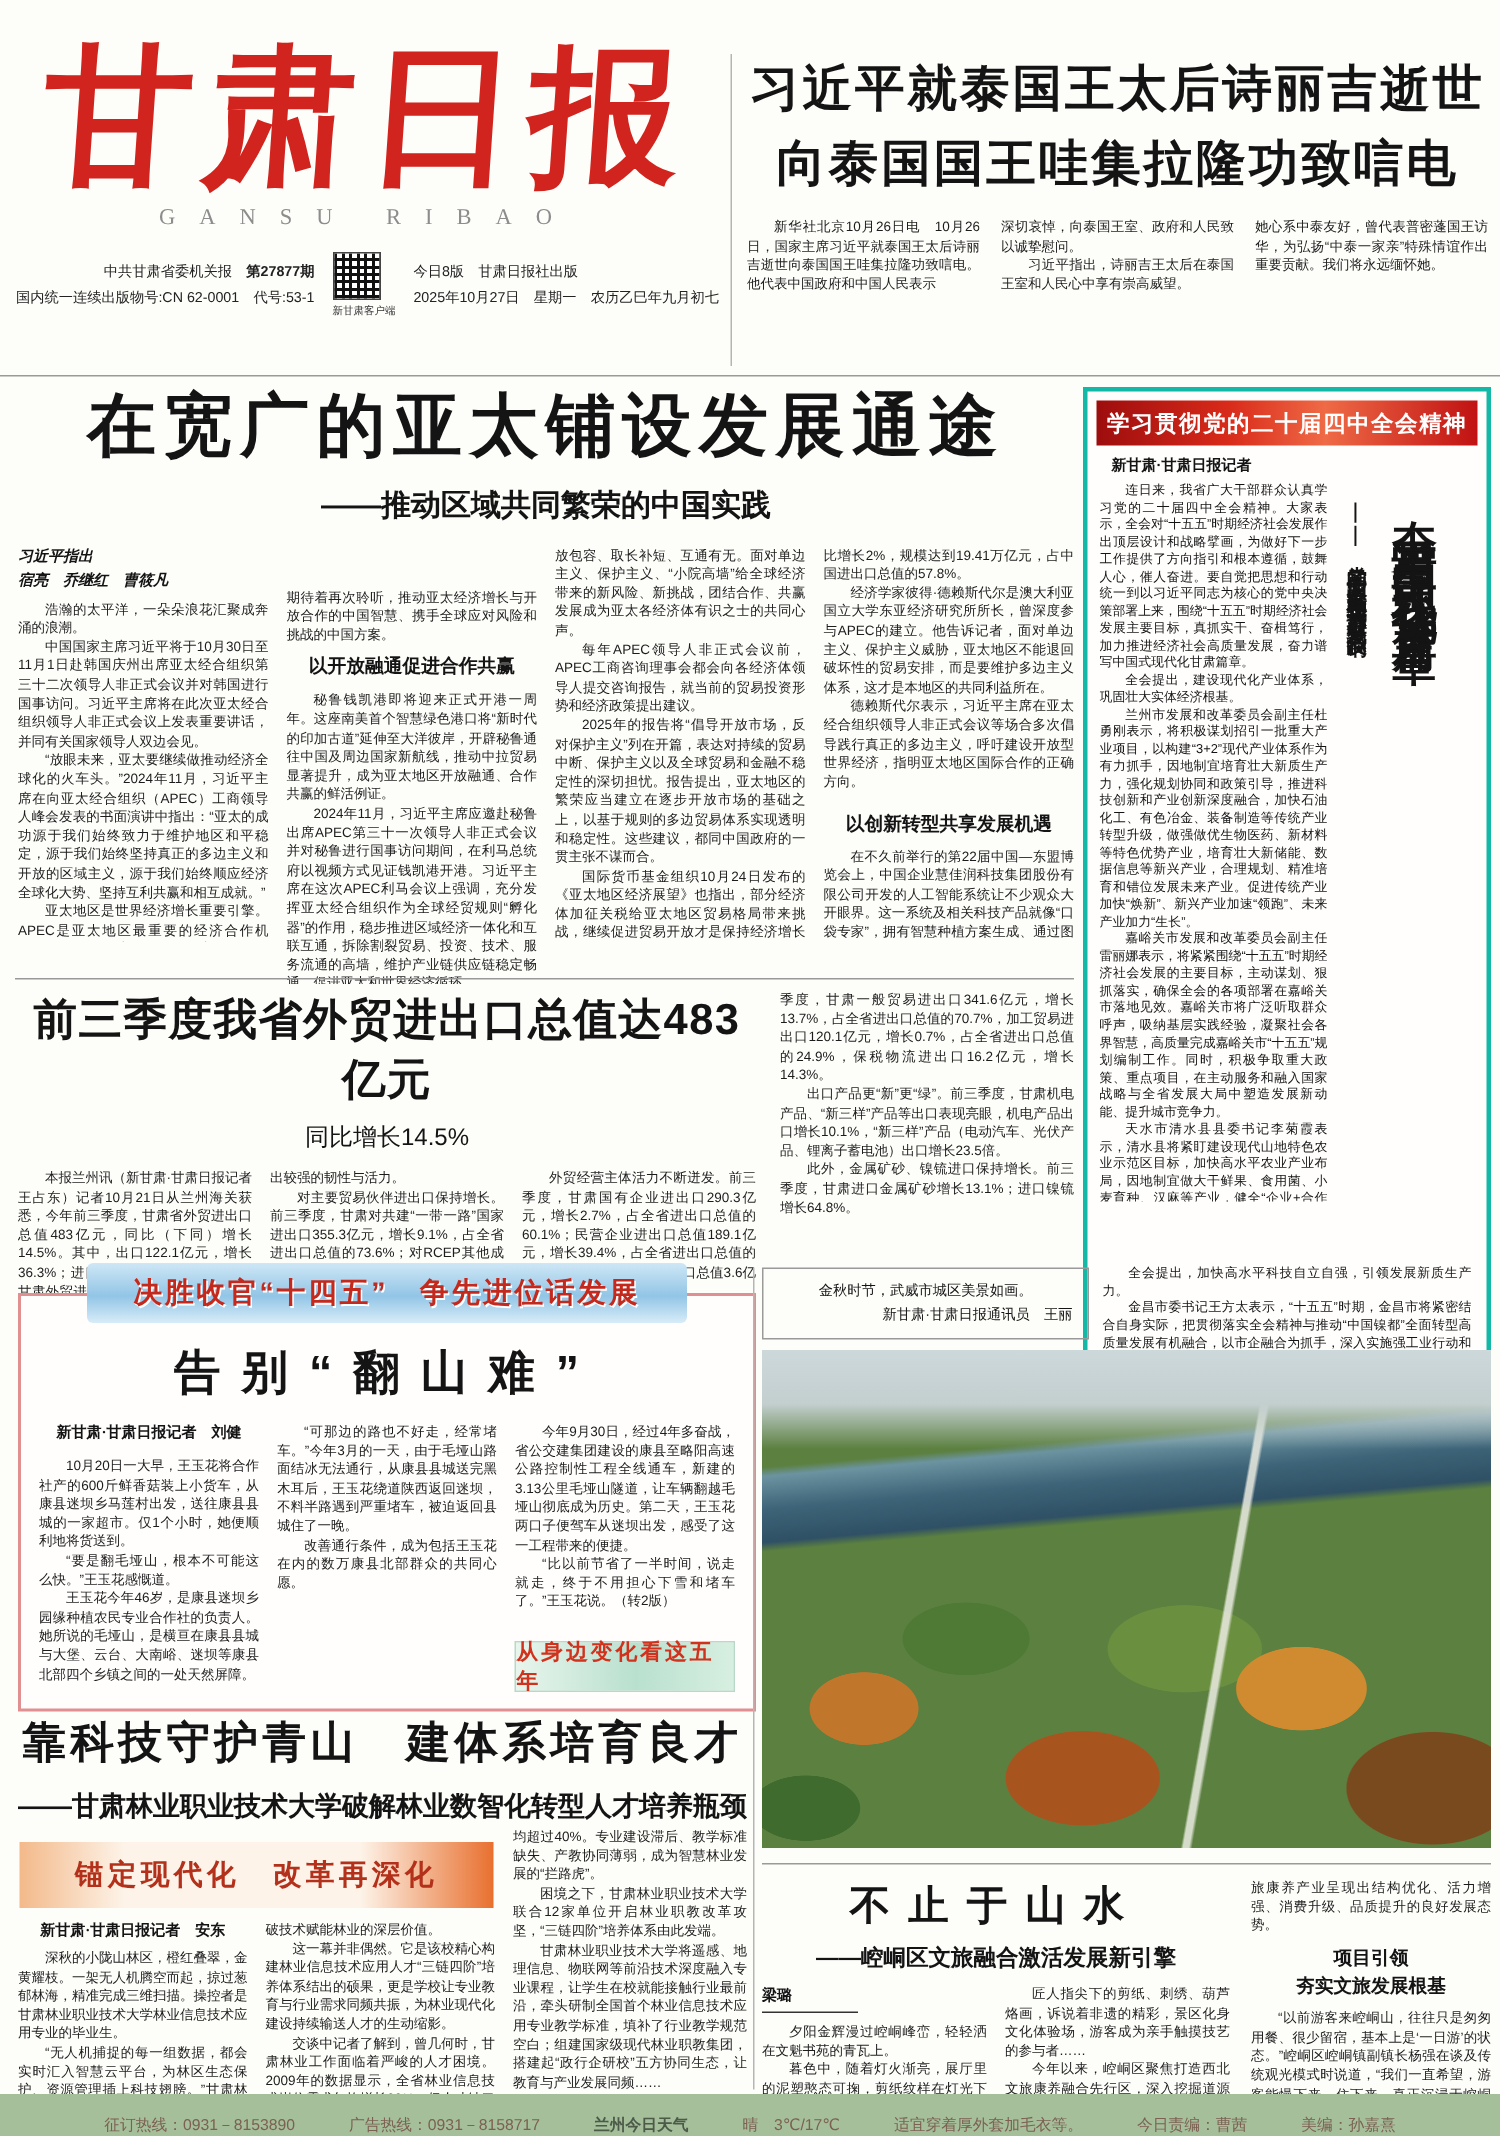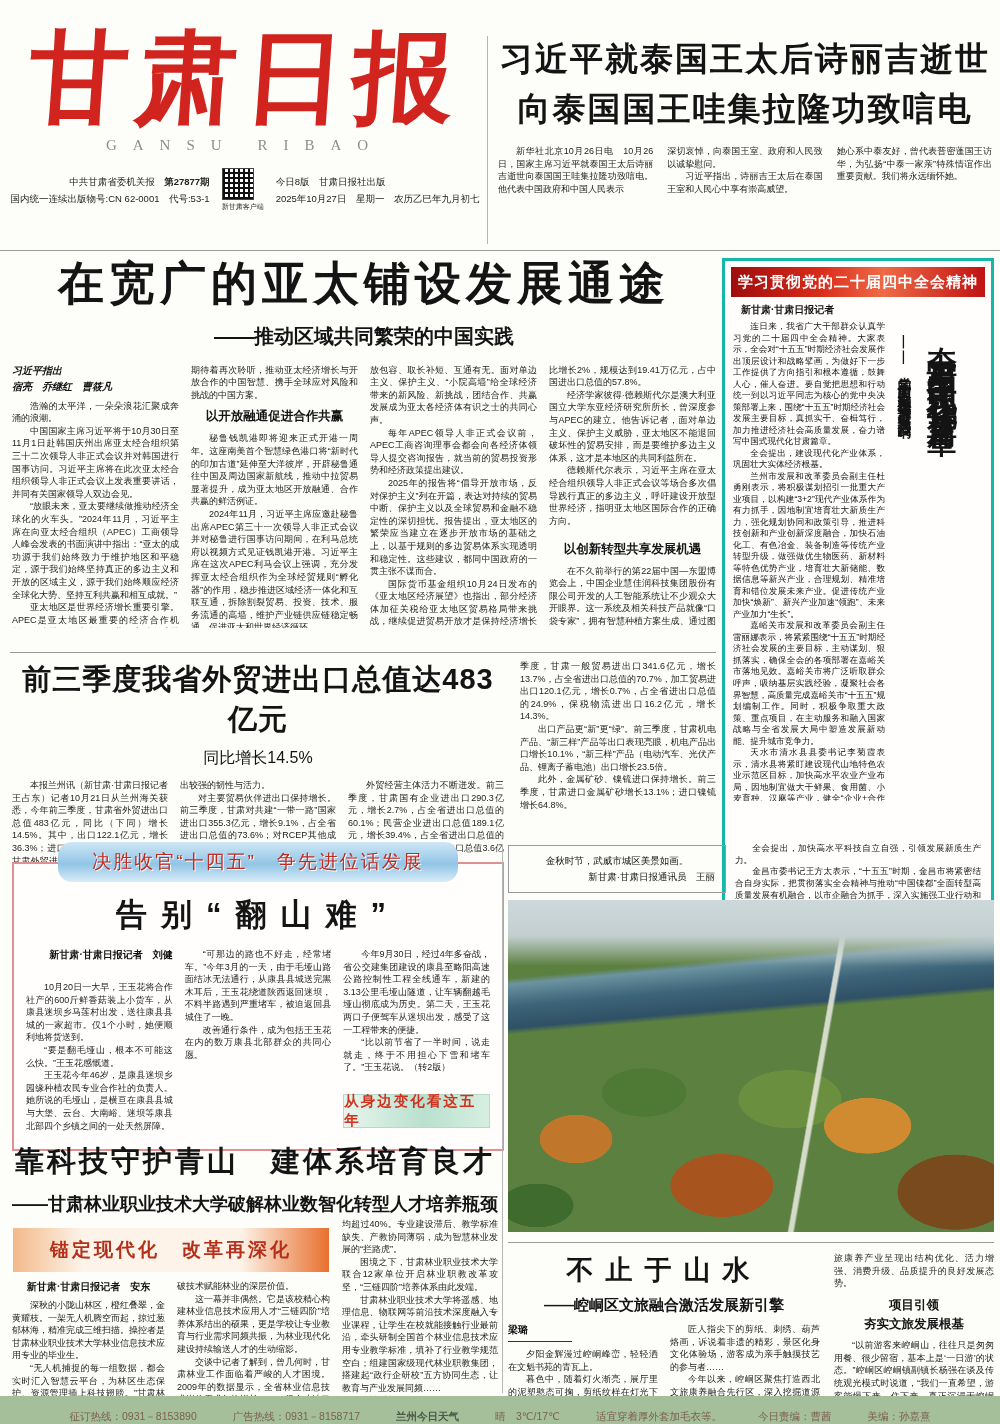--- a/index.html
+++ b/index.html
@@ -52,23 +52,23 @@
   .plenum-bottom{padding:4px 10px 6px;font-size:8.6px;line-height:1.36;text-align:justify;}
   .plenum-bottom p{margin:0;text-indent:2em;}
 
   
   .h-trade{font-size:29px;font-weight:900;letter-spacing:1px;text-align:center;}
   .h-trade-sub{font-size:16px;text-align:center;margin-top:8px;}
 
   
   .mtn-outer{box-sizing:border-box;}
   .mtn-banner{width:400px;height:40px;margin:0 auto;position:relative;z-index:2;
-      background:linear-gradient(180deg,#cfe7f6,#92c5e6 55%,#d8ecf8);border-radius:14px;
+      background:linear-gradient(180deg,#cfe7f6,#92c5e6 55%,#d8ecf8);border-radius:4px;
       display:flex;align-items:center;justify-content:center;
-      color:#c3291d;font-weight:400;font-size:19px;letter-spacing:2px;text-shadow:1px 1px 0 #fff;}
+      color:#c3291d;font-weight:700;font-size:19px;letter-spacing:2px;text-shadow:1px 1px 0 #fff;}
   .mtn-box{border:2px solid #e09090;margin-top:-20px;padding:28px 12px 10px;background:#fffefd;}
   .h-mtn{font-size:31px;font-weight:900;letter-spacing:14px;text-align:center;margin:2px 0 12px;}
   .green-banner{height:32px;margin-top:8px;border:1px solid #b9d8c8;
       background:linear-gradient(90deg,#e8f5ec,#b9e0cf 55%,#d7efe0);
       display:flex;align-items:center;justify-content:center;
       color:#d0321e;font-weight:900;font-size:14.5px;letter-spacing:2px;}
 
   
   .cap-box{border:1px solid #9a9a9a;box-sizing:border-box;padding:7px 10px;font-size:9.5px;line-height:1.7;}
   .cap-box .c1{text-align:center;}
@@ -162,21 +162,21 @@
       <div style="flex:1;">
         <div class="byline-sm" style="font-style:italic;">习近平指出</div>
         <div class="byline-sm" style="font-style:italic;margin:2px 0 6px;">宿亮　乔继红　曹筱凡</div>
         <div class="coltext" style="height:228px;">
             <p>浩瀚的太平洋，一朵朵浪花汇聚成奔涌的浪潮。</p>
             <p>中国国家主席习近平将于10月30日至11月1日赴韩国庆州出席亚太经合组织第三十二次领导人非正式会议并对韩国进行国事访问。习近平主席将在此次亚太经合组织领导人非正式会议上发表重要讲话，并同有关国家领导人双边会见。</p>
             <p>“放眼未来，亚太要继续做推动经济全球化的火车头。”2024年11月，习近平主席在向亚太经合组织（APEC）工商领导人峰会发表的书面演讲中指出：“亚太的成功源于我们始终致力于维护地区和平稳定，源于我们始终坚持真正的多边主义和开放的区域主义，源于我们始终顺应经济全球化大势、坚持互利共赢和相互成就。”</p>
             <p>亚太地区是世界经济增长重要引擎。APEC是亚太地区最重要的经济合作机制。亚太地区经济体如何共同应对全球挑战，如何凝聚各方团结合作共识，如何谋划区域发展新篇章？国际社会正</p>
           </div>
       </div>
-      <div style="flex:1;">
+      <div style="flex:1;margin-top:28px;">
         <div class="coltext cont">
             <p>期待着再次聆听，推动亚太经济增长与开放合作的中国智慧、携手全球应对风险和挑战的中国方案。</p>
           </div>
         <div class="subhead">以开放融通促进合作共赢</div>
         <div class="coltext" style="height:196px;">
             <p>秘鲁钱凯港即将迎来正式开港一周年。这座南美首个智慧绿色港口将“新时代的印加古道”延伸至大洋彼岸，开辟秘鲁通往中国及周边国家新航线，推动中拉贸易显著提升，成为亚太地区开放融通、合作共赢的鲜活例证。</p>
             <p>2024年11月，习近平主席应邀赴秘鲁出席APEC第三十一次领导人非正式会议并对秘鲁进行国事访问期间，在利马总统府以视频方式见证钱凯港开港。习近平主席在这次APEC利马会议上强调，充分发挥亚太经合组织作为全球经贸规则“孵化器”的作用，稳步推进区域经济一体化和互联互通，拆除割裂贸易、投资、技术、服务流通的高墙，维护产业链供应链稳定畅通，促进亚太和世界经济循环。</p>
           </div>
       </div>
       <div class="coltext cont" style="flex:1;height:262px;">
@@ -247,21 +247,21 @@
         </div>
     </div>
   </div>
 
   <div class="abs mtn-outer" style="left:12px;top:842px;width:492px;">
     <div class="mtn-banner">决胜收官“十四五”　争先进位话发展</div>
     <div class="mtn-box">
       <div class="h-mtn">告别“翻山难”</div>
       <div class="cols" style="gap:12px;">
         <div style="flex:1;">
-          <div class="byline-sm" style="text-align:right;margin-bottom:19px;">新甘肃·甘肃日报记者　刘健</div>
+          <div class="byline-sm" style="text-align:center;margin-bottom:9px;">新甘肃·甘肃日报记者　刘健</div>
           <div class="coltext" style="height:158px;">
               <p>10月20日一大早，王玉花将合作社产的600斤鲜香菇装上小货车，从康县迷坝乡马莲村出发，送往康县县城的一家超市。仅1个小时，她便顺利地将货送到。</p>
               <p>“要是翻毛垭山，根本不可能这么快。”王玉花感慨道。</p>
               <p>王玉花今年46岁，是康县迷坝乡园缘种植农民专业合作社的负责人。她所说的毛垭山，是横亘在康县县城与大堡、云台、大南峪、迷坝等康县北部四个乡镇之间的一处天然屏障。</p>
             </div>
         </div>
         <div class="coltext" style="flex:1;height:180px;">
             <p>“可那边的路也不好走，经常堵车。”今年3月的一天，由于毛垭山路面结冰无法通行，从康县县城送完黑木耳后，王玉花绕道陕西返回迷坝，不料半路遇到严重堵车，被迫返回县城住了一晚。</p>
             <p>改善通行条件，成为包括王玉花在内的数万康县北部群众的共同心愿。</p>
           </div>

